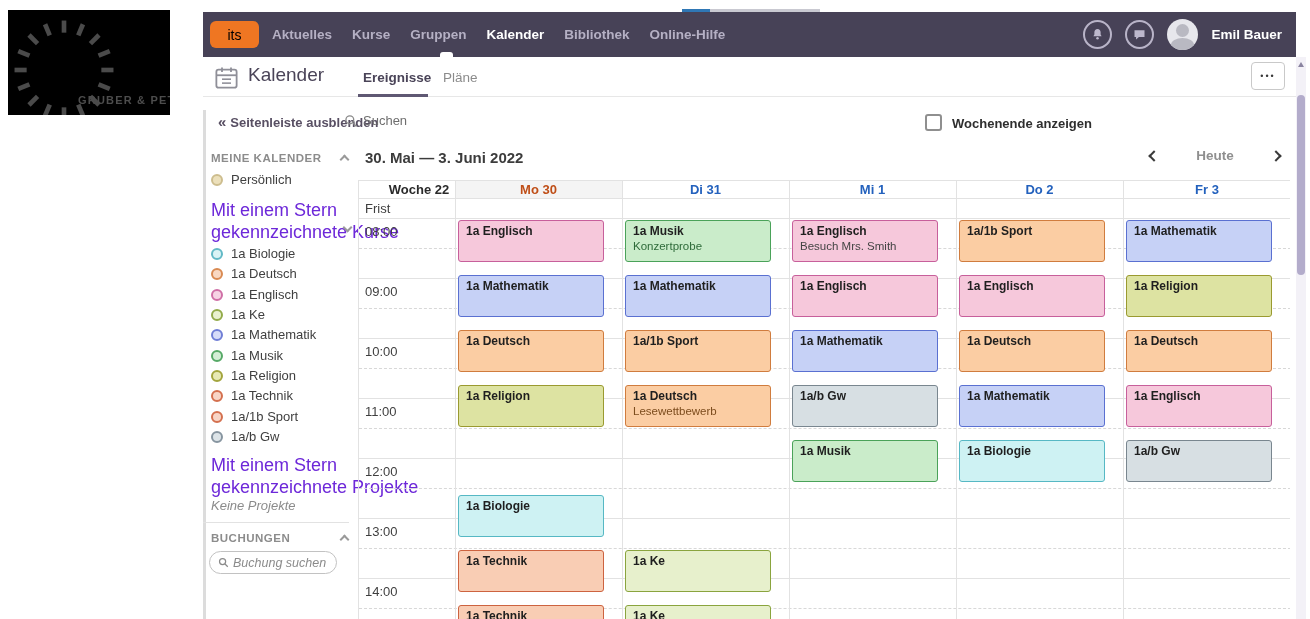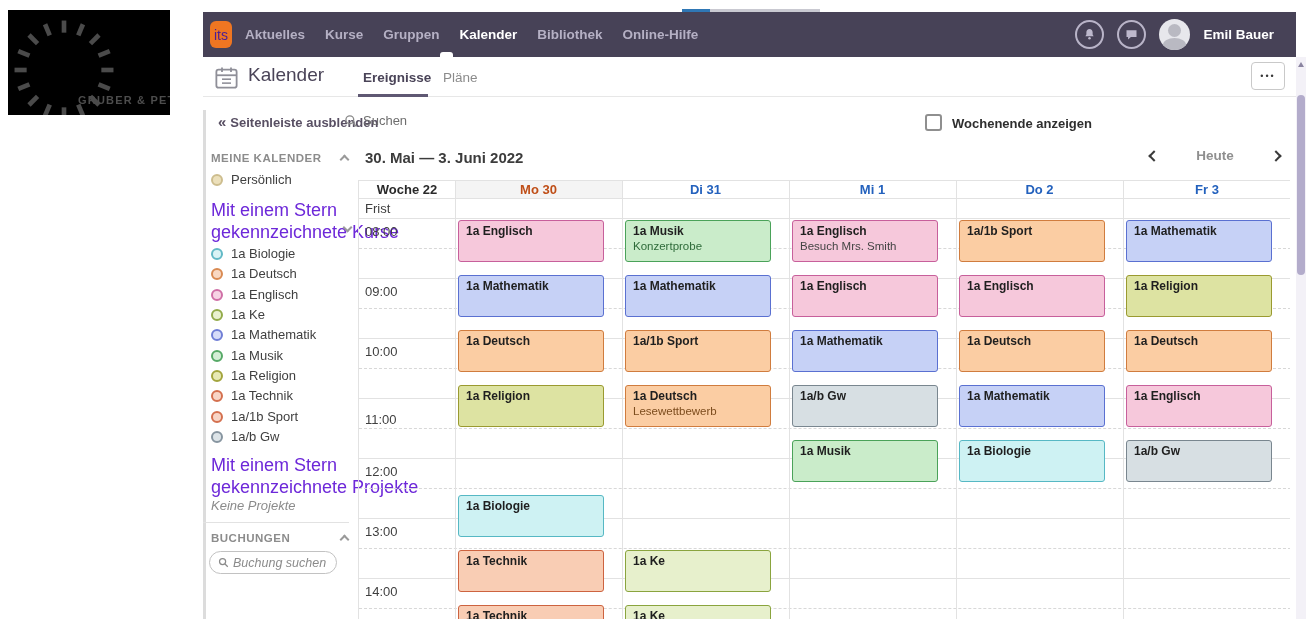--- a/index.html
+++ b/index.html
@@ -13,26 +13,26 @@
   #untis-logo svg { position:absolute; left:0px; top:4px; }
   #untis-brand { position:absolute; left:44px; top:22px; color:#f0592e; font-size:47px; font-weight:bold; letter-spacing:-1px; }
   #untis-sub { position:absolute; left:70px; top:84px; color:#4d4d4d; font-size:11px; font-weight:bold; letter-spacing:1.2px; white-space:nowrap; }
 
   
   #app { left:203px; top:0; width:1093px; height:619px; }
   #progress-track { left:479px; top:9px; width:138px; height:3px; background:#c9c9d1; }
   #progress-fill { left:479px; top:9px; width:28px; height:3px; background:#2f77b5; }
 
   #navbar { left:0; top:12px; width:1093px; height:45px; background:#474257; display:flex; align-items:center; }
-  #its-logo { width:22px; height:27px; background:#ef7622; border-radius:6px; margin:0 13px 0 7px;
-              color:#4c1d95; font-size:14px; display:flex; align-items:center; justify-content:center; }
+  #its-logo { width:49px; height:27px; background:#ef7622; border-radius:6px; margin:0 13px 0 7px;
+              color:#000000; font-size:14px; display:flex; align-items:center; justify-content:center; }
   .nav-item { color:#b5b0c4; font-size:13.5px; font-weight:600; margin-right:20px; cursor:pointer; white-space:nowrap; }
   .nav-item.active { color:#fff; font-weight:700; }
   #nav-notch { left:237px; bottom:0; width:13px; height:5px; background:#fff; border-radius:3px 3px 0 0; position:absolute; }
-  #nav-right { margin-left:auto; display:flex; align-items:center; gap:13px; padding-right:22px; }
+  #nav-right { margin-left:auto; display:flex; align-items:center; gap:13px; padding-right:14px; }
   .nav-circle-icon { width:29px; height:29px; border:2px solid #b9b4c8; border-radius:50%;
                      display:flex; align-items:center; justify-content:center; }
   #avatar { width:31px; height:31px; background:#e7e7ec; border-radius:50%; overflow:hidden; position:relative; }
   #avatar .head { position:absolute; left:9px; top:5px; width:13px; height:13px; border-radius:50%; background:#b9b9c2; }
   #avatar .body { position:absolute; left:4px; top:19px; width:23px; height:14px; border-radius:50%; background:#b9b9c2; }
   #user-name { color:#fff; font-size:13.5px; font-weight:700; }
 
   #subheader { left:0; top:57px; width:1093px; height:40px; background:#fff; border-bottom:1px solid #e7e7e7; }
   #page-title { position:absolute; left:45px; top:7px; font-size:19px; color:#4a4458; }
   .tab { position:absolute; top:13px; font-size:13.5px; color:#8b8b8b; cursor:pointer; }
@@ -274,21 +274,21 @@
 
   <div id="date-range" class="abs">30. Mai — 3. Juni 2022</div>
   <div id="cal-nav" class="abs">
     <span class="arrow left"></span>
     <span id="today-btn">Heute</span>
     <span class="arrow right"></span>
   </div>
 
   <div id="grid" class="abs">
 
-    <div class="gh-cell gh-week" style="left:0;width:96px">Woche 22</div>
+    <div class="gh-cell gh-week" style="left:12px;width:96px">Woche 22</div>
     <div class="gh-cell gh-day today" style="left:96px;width:167px">Mo 30</div>
     <div class="gh-cell gh-day" style="left:263px;width:167px">Di 31</div>
     <div class="gh-cell gh-day" style="left:430px;width:167px">Mi 1</div>
     <div class="gh-cell gh-day" style="left:597px;width:167px">Do 2</div>
     <div class="gh-cell gh-day" style="left:764px;width:168px">Fr 3</div>
 
     <div id="frist-label">Frist</div>
 
     <div class="hline" style="top:0"></div>
     <div class="hline" style="top:18px"></div>
@@ -309,21 +309,21 @@
 
     <div class="vline" style="left:96px"></div>
     <div class="vline" style="left:263px"></div>
     <div class="vline" style="left:430px"></div>
     <div class="vline" style="left:597px"></div>
     <div class="vline" style="left:764px"></div>
 
     <div class="tlabel" style="top:44px">08:00</div>
     <div class="tlabel" style="top:104px">09:00</div>
     <div class="tlabel" style="top:164px">10:00</div>
-    <div class="tlabel" style="top:232px">11:00</div>
+    <div class="tlabel" style="top:224px">11:00</div>
     <div class="tlabel" style="top:284px">12:00</div>
     <div class="tlabel" style="top:344px">13:00</div>
     <div class="tlabel" style="top:404px">14:00</div>
 
     <div class="ev c0 p1 col-englisch">
         <div class="t">1a Englisch</div>
       </div>
     <div class="ev c0 p2 col-mathematik">
         <div class="t">1a Mathematik</div>
       </div>

